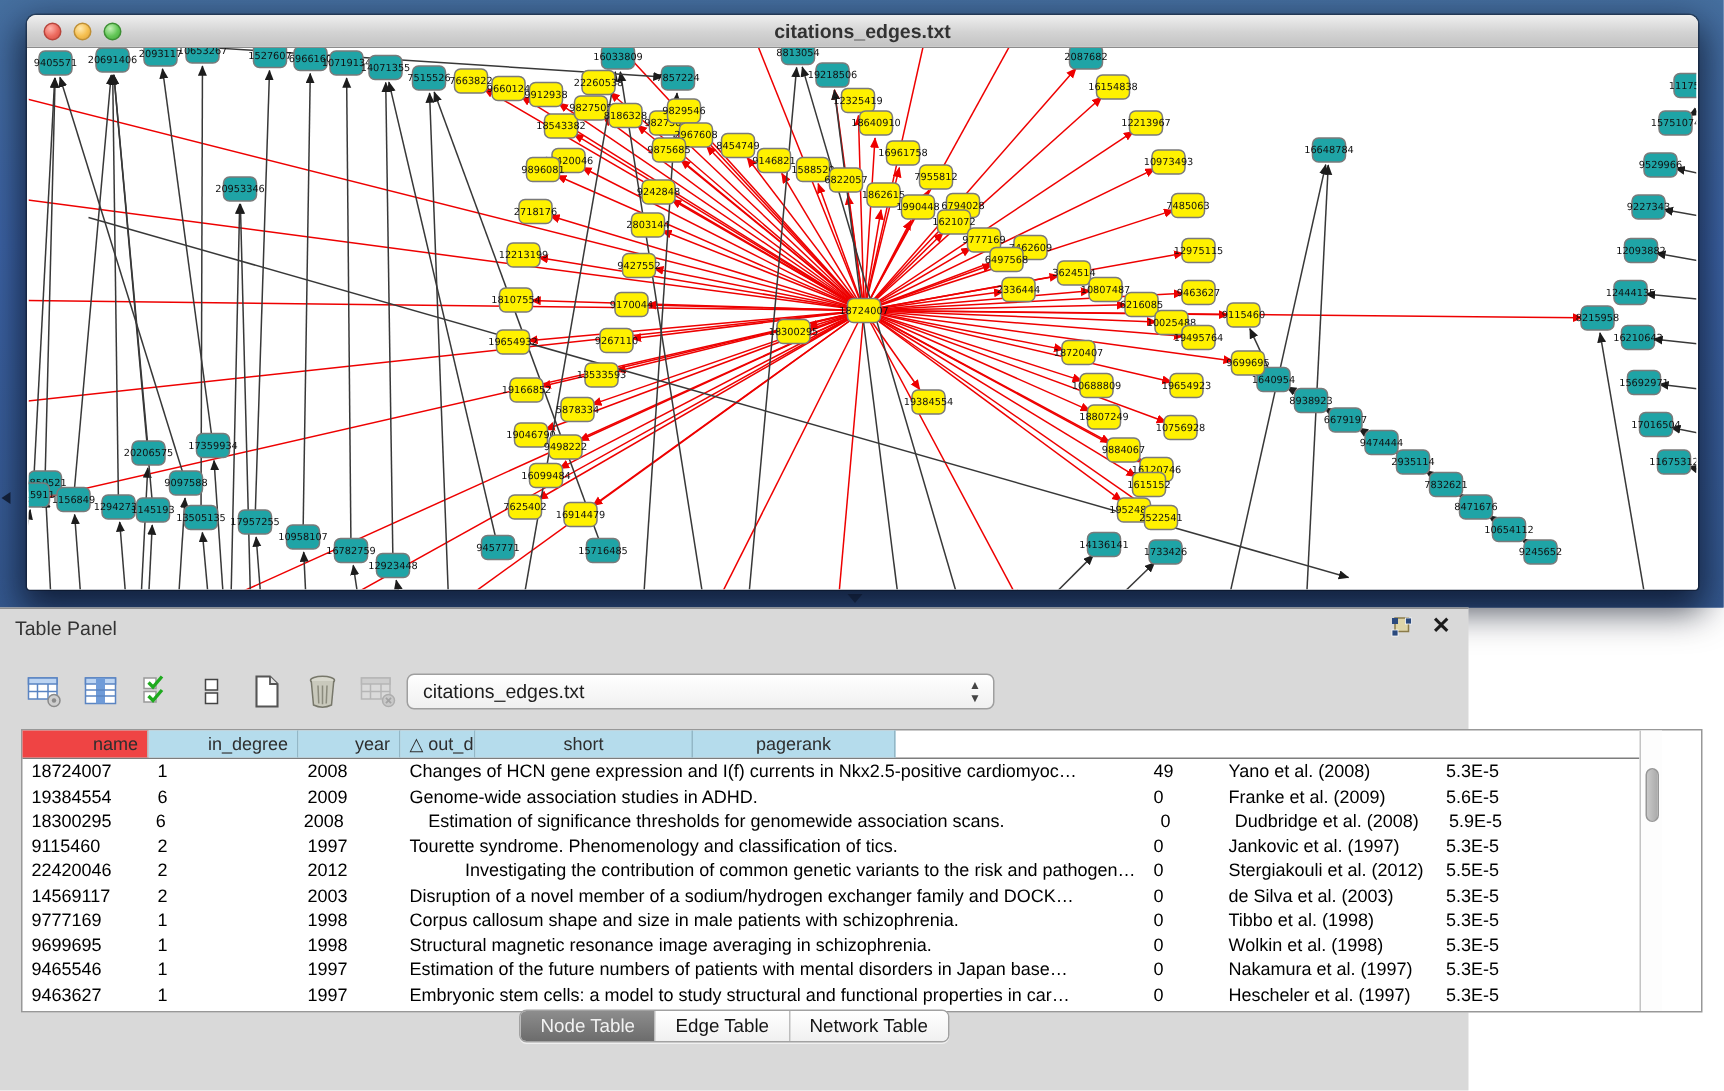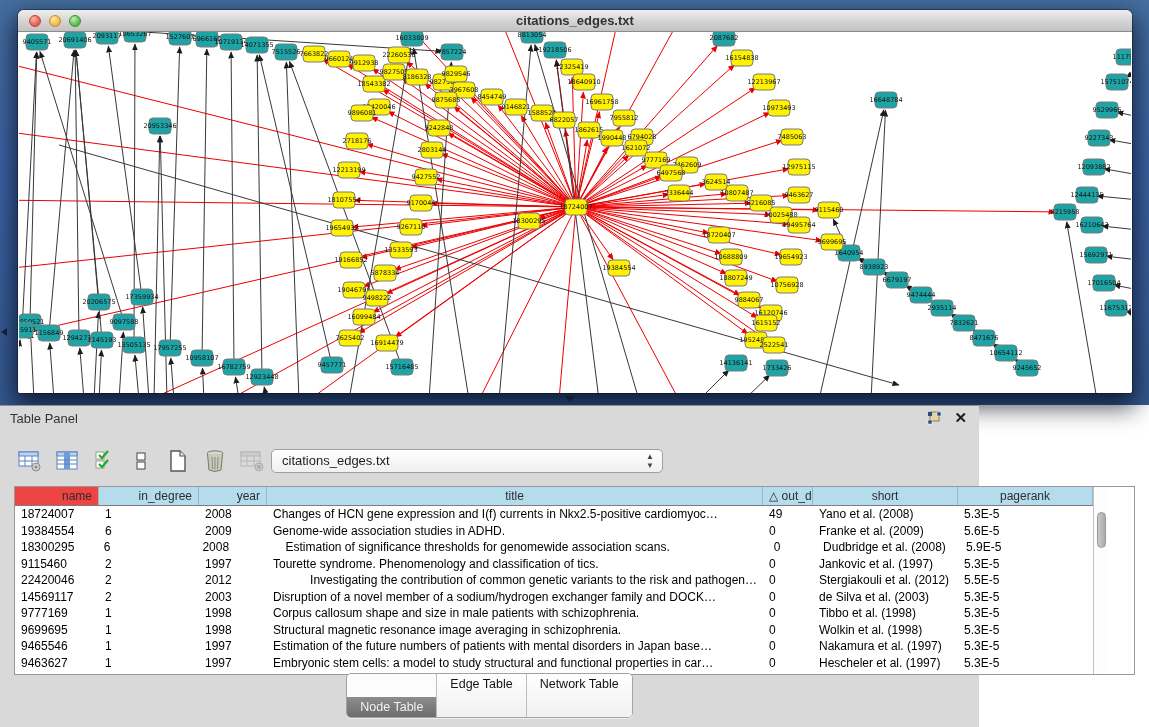--- a/index.html
+++ b/index.html
@@ -65,21 +65,21 @@
     overflow:hidden; white-space:nowrap; }
   .vscroll { width:15px; border-left:1px solid #c4c4c4; background:#fdfdfd; position:relative; }
   .vthumb { position:absolute; left:3px; top:25px; width:9px; height:36px;
     background:linear-gradient(90deg,#c9c9c9,#ababab); border:1px solid #979797; border-radius:5px; }
   
   .tabbar { position:absolute; left:0; top:267px; width:100%; display:flex; justify-content:center; }
   .segmented { display:flex; border:1px solid #a2a2a2; border-radius:5px; overflow:hidden;
     background:#fcfcfc; box-shadow:0 1px 0 rgba(255,255,255,.6); }
   .segment { font-size:12.5px; padding:3px 13px; color:#141414;
     background:linear-gradient(180deg,#ffffff,#f0f0f0); }
-  .segment.active { background:linear-gradient(180deg,#8d8d8d,#6c6c6c); color:#f2f2f2;margin-top:23px; }
+  .segment.active { background:linear-gradient(180deg,#8d8d8d,#6c6c6c); color:#f2f2f2; }
   .segment + .segment { border-left:1px solid #bdbdbd; }
   
   .statusbar { position:absolute; left:0; bottom:0; width:100%; height:26px; }
   .memory-label { position:absolute; right:32px; top:6px; font-size:11px; color:#222; }
   .memory-dot { position:absolute; right:10px; top:4px; width:14px; height:14px; border-radius:50%;
     background:radial-gradient(circle at 35% 30%,#aef0a0,#4ec443 60%,#2f9e2a); border:1px solid #2e8c28; }
   
   .tool-btn svg { display:block; }
 </style>
 </head>
@@ -604,21 +604,20 @@
     <span>citations_edges.txt</span>
     <span class="arrows">▲<br>▼</span>
   </div>
 
   <div class="table-wrap">
     <div class="grid">
       <div class="thead" id="thead">
           <div class="hc gray" style="width: 84px; text-align: right;">name</div>
           <div class="hc" style="width: 100px; text-align: right;">in_degree</div>
           <div class="hc" style="width: 68px; text-align: right;">year</div>
-          <div class="hc" style="width: 496px; text-align: center;">title</div>
           <div class="hc" style="width: 50px; text-align: left;">△ out_de…</div>
           <div class="hc" style="width: 145px; text-align: center;">short</div>
           <div class="hc" style="width: 135px; text-align: center;">pagerank</div>
         </div>
       <div class="tbody" id="tbody">
           <div class="tr">
             <div class="td" style="width: 84px;">18724007</div>
             <div class="td" style="width: 100px;">1</div>
             <div class="td" style="width: 68px;">2008</div>
             <div class="td" style="width: 496px;">Changes of HCN gene expression and I(f) currents in Nkx2.5-positive cardiomyoc…</div>

